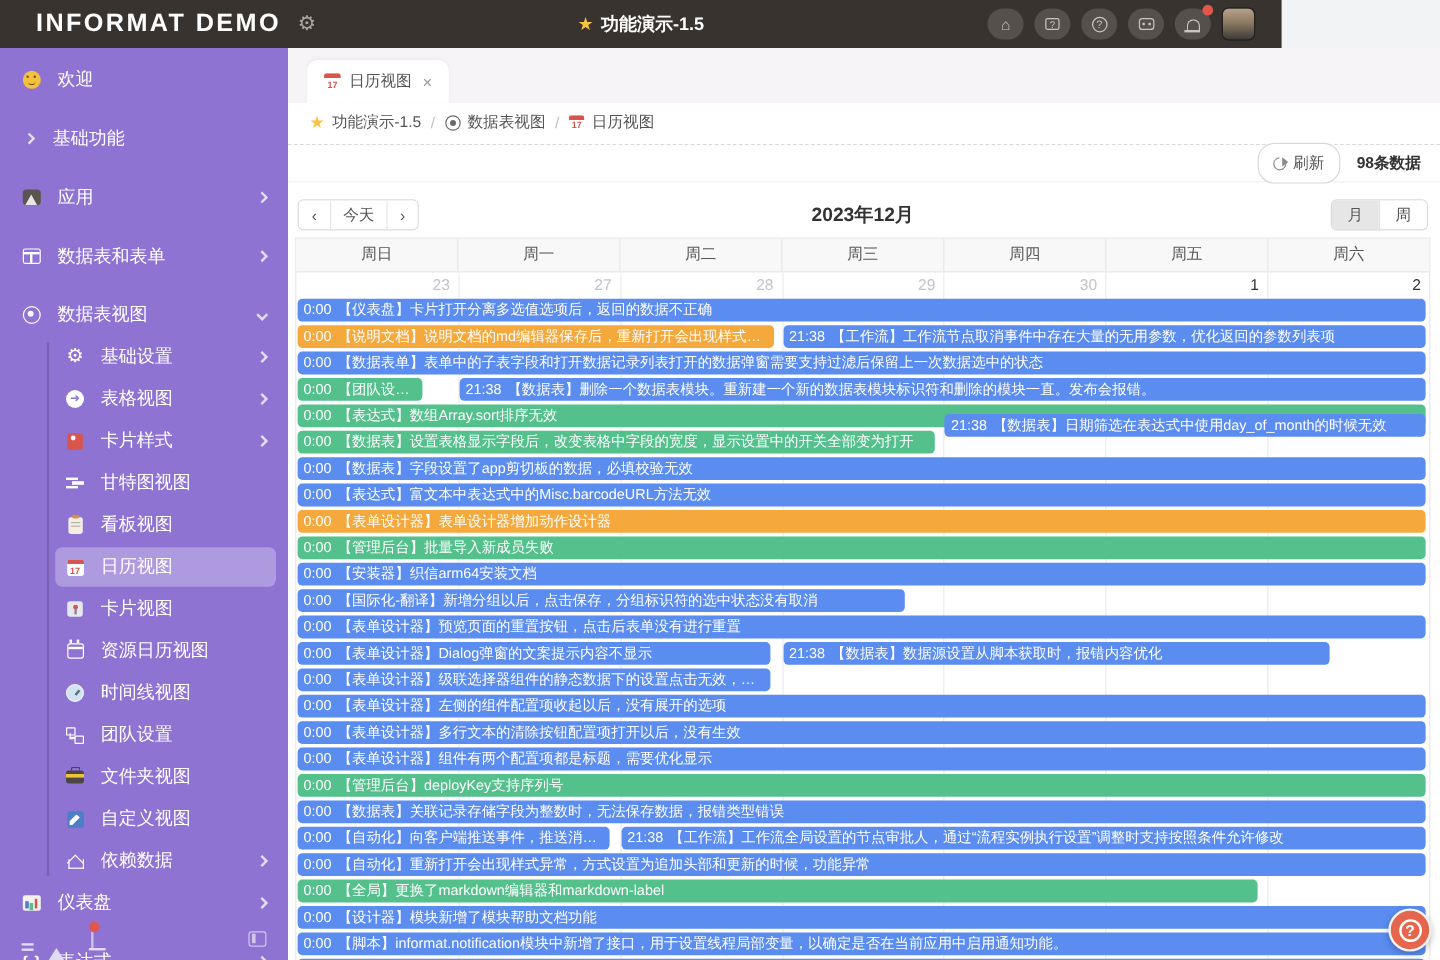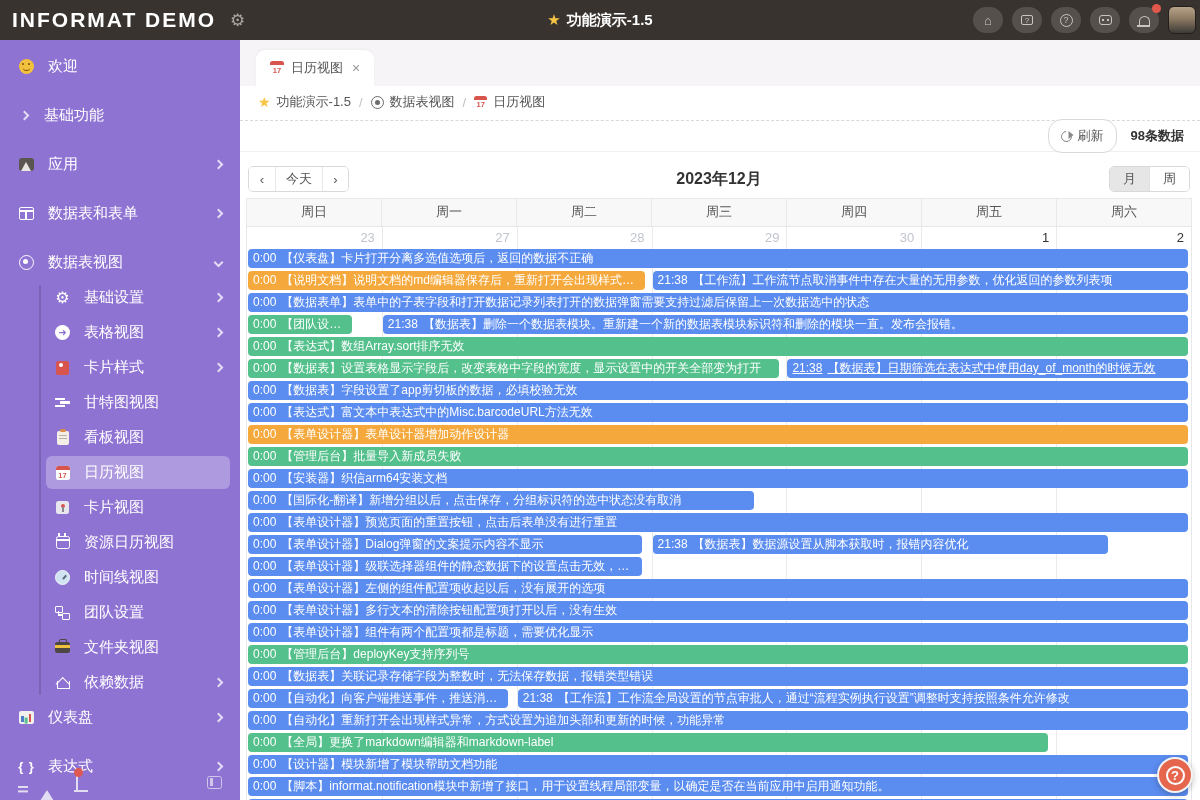--- a/index.html
+++ b/index.html
@@ -1,19 +1,19 @@
 <!DOCTYPE html>
 <html><head>
 <meta charset="utf-8">
 <style>
   * { margin:0; padding:0; box-sizing:border-box; }
   html,body { width:1200px; height:800px; overflow:hidden; font-family:"Liberation Sans","DejaVu Sans",sans-serif; background:#f2f3f5; }
 
   
-  .topbar { position:absolute; left:0; top:0; width:1200px; height:40px; background:#38332f; display:flex; align-items:center; padding:0 4px; z-index:30; }
+  .topbar { position:absolute; left:0; top:0; width:1068px; height:40px; background:#38332f; display:flex; align-items:center; padding:0 22px; z-index:30; }
   .logo { color:#fff; font-size:21px; font-weight:bold; letter-spacing:2px; font-stretch:condensed; margin-left:8px; white-space:nowrap; }
   .logo-gear { color:#a9a5a1; font-size:17px; margin-left:14px; }
   .topbar-center { position:absolute; left:0; right:0; text-align:center; color:#fff; font-size:15px; font-weight:bold; pointer-events:none; }
   .topbar-center .star { color:#f6c344; margin-right:6px; font-size:15px; }
   .topbar-right { margin-left:auto; display:flex; align-items:center; gap:9px; z-index:2; }
   .tb-btn { position:relative; width:30px; height:26px; border-radius:13px; background:#55504c; border:none; display:flex; align-items:center; justify-content:center; color:#c9c5c1; font-size:12px; cursor:pointer; }
   .tb-glyph { color:#c9c5c1; font-size:13px; line-height:1; }
   .tb-box { width:12px; height:10px; border:1.4px solid #c9c5c1; border-radius:2px; font-size:8px; display:flex; align-items:center; justify-content:center; color:#c9c5c1; }
   .tb-circ { width:13px; height:13px; border:1.4px solid #c9c5c1; border-radius:50%; font-size:9px; display:flex; align-items:center; justify-content:center; color:#c9c5c1; }
   .tb-robot { width:13px; height:10px; border:1.4px solid #c9c5c1; border-radius:3px; position:relative; }
@@ -279,20 +279,26 @@
           <span class="lbl">团队设置</span>
         </div>
         <div class="sb-item">
           <span class="sb-ico">
             <span class="i-toolbox"></span>
           </span>
           <span class="lbl">文件夹视图</span>
         </div>
         <div class="sb-item">
           <span class="sb-ico">
+            <span class="i-custom"></span>
+          </span>
+          <span class="lbl">自定义视图</span>
+        </div>
+        <div class="sb-item">
+          <span class="sb-ico">
             <span class="i-home">
               <span class="rf"></span>
             </span>
           </span>
           <span class="lbl">依赖数据</span>
           <span class="chev r"></span>
         </div>
       </div>
       <div class="sb-item">
         <span class="sb-ico">
@@ -401,21 +407,21 @@
           </div>
         <div class="events" id="events">
             <div class="ev" style="background: rgb(91, 140, 240); top: 0px; left: calc(0% + 1px); width: calc(100% - 4px);"><b>0:00</b><span>【仪表盘】卡片打开分离多选值选项后，返回的数据不正确</span></div>
             <div class="ev" style="background: rgb(245, 169, 60); top: 22px; left: calc(0% + 1px); width: calc(42.4286% - 4px);"><b>0:00</b><span>【说明文档】说明文档的md编辑器保存后，重新打开会出现样式异常</span></div>
             <div class="ev" style="background: rgb(91, 140, 240); top: 22px; left: calc(42.8571% + 1px); width: calc(57.1429% - 4px);"><b>21:38</b><span>【工作流】工作流节点取消事件中存在大量的无用参数，优化返回的参数列表项</span></div>
             <div class="ev" style="background: rgb(91, 140, 240); top: 44px; left: calc(0% + 1px); width: calc(100% - 4px);"><b>0:00</b><span>【数据表单】表单中的子表字段和打开数据记录列表打开的数据弹窗需要支持过滤后保留上一次数据选中的状态</span></div>
             <div class="ev" style="background: rgb(84, 192, 140); top: 66px; left: calc(0% + 1px); width: calc(11.4286% - 4px);"><b>0:00</b><span>【团队设置】新...</span></div>
             <div class="ev" style="background: rgb(91, 140, 240); top: 66px; left: calc(14.2857% + 1px); width: calc(85.7143% - 4px);"><b>21:38</b><span>【数据表】删除一个数据表模块。重新建一个新的数据表模块标识符和删除的模块一直。发布会报错。</span></div>
             <div class="ev" style="background: rgb(84, 192, 140); top: 88px; left: calc(0% + 1px); width: calc(100% - 4px);"><b>0:00</b><span>【表达式】数组Array.sort排序无效</span></div>
             <div class="ev" style="background: rgb(84, 192, 140); top: 110px; left: calc(0% + 1px); width: calc(56.7143% - 4px);"><b>0:00</b><span>【数据表】设置表格显示字段后，改变表格中字段的宽度，显示设置中的开关全部变为打开</span></div>
-            <div class="ev" style="background: rgb(91, 140, 240); top: 110px; left: calc(57.1429% + 1px); width: calc(42.8571% - 4px); text-decoration: underline;"><b>21:38</b><span>【数据表】日期筛选在表达式中使用day_of_month的时候无效</span></div>
+            <div class="ev" style="background: rgb(91, 140, 240); top: 96px; left: calc(57.1429% + 1px); width: calc(42.8571% - 4px);"><b>21:38</b><span>【数据表】日期筛选在表达式中使用day_of_month的时候无效</span></div>
             <div class="ev" style="background: rgb(91, 140, 240); top: 132px; left: calc(0% + 1px); width: calc(100% - 4px);"><b>0:00</b><span>【数据表】字段设置了app剪切板的数据，必填校验无效</span></div>
             <div class="ev" style="background: rgb(91, 140, 240); top: 154px; left: calc(0% + 1px); width: calc(100% - 4px);"><b>0:00</b><span>【表达式】富文本中表达式中的Misc.barcodeURL方法无效</span></div>
             <div class="ev" style="background: rgb(245, 169, 60); top: 176px; left: calc(0% + 1px); width: calc(100% - 4px);"><b>0:00</b><span>【表单设计器】表单设计器增加动作设计器</span></div>
             <div class="ev" style="background: rgb(84, 192, 140); top: 198px; left: calc(0% + 1px); width: calc(100% - 4px);"><b>0:00</b><span>【管理后台】批量导入新成员失败</span></div>
             <div class="ev" style="background: rgb(91, 140, 240); top: 220px; left: calc(0% + 1px); width: calc(100% - 4px);"><b>0:00</b><span>【安装器】织信arm64安装文档</span></div>
             <div class="ev" style="background: rgb(91, 140, 240); top: 242px; left: calc(0% + 1px); width: calc(54% - 4px);"><b>0:00</b><span>【国际化-翻译】新增分组以后，点击保存，分组标识符的选中状态没有取消</span></div>
             <div class="ev" style="background: rgb(91, 140, 240); top: 264px; left: calc(0% + 1px); width: calc(100% - 4px);"><b>0:00</b><span>【表单设计器】预览页面的重置按钮，点击后表单没有进行重置</span></div>
             <div class="ev" style="background: rgb(91, 140, 240); top: 286px; left: calc(0% + 1px); width: calc(42.1429% - 4px);"><b>0:00</b><span>【表单设计器】Dialog弹窗的文案提示内容不显示</span></div>
             <div class="ev" style="background: rgb(91, 140, 240); top: 286px; left: calc(42.8571% + 1px); width: calc(48.7143% - 4px);"><b>21:38</b><span>【数据表】数据源设置从脚本获取时，报错内容优化</span></div>
             <div class="ev" style="background: rgb(91, 140, 240); top: 308px; left: calc(0% + 1px); width: calc(42.1429% - 4px);"><b>0:00</b><span>【表单设计器】级联选择器组件的静态数据下的设置点击无效，没法自己...</span></div>

